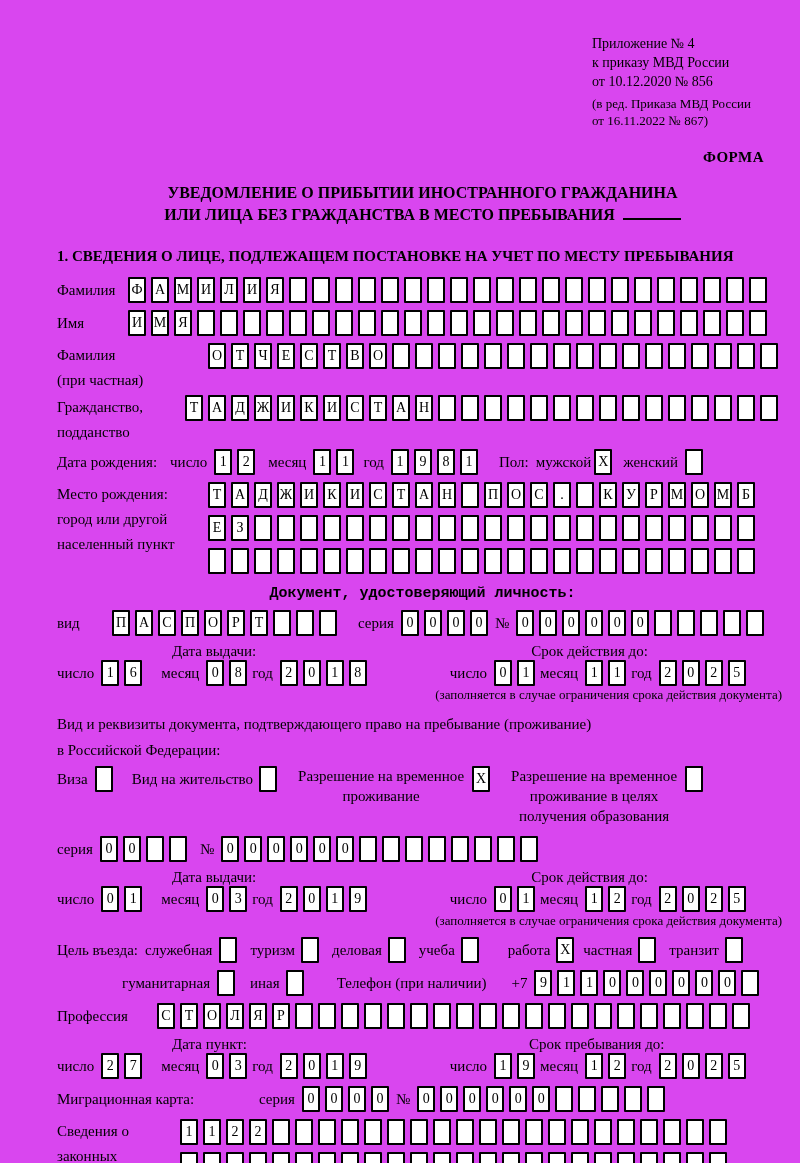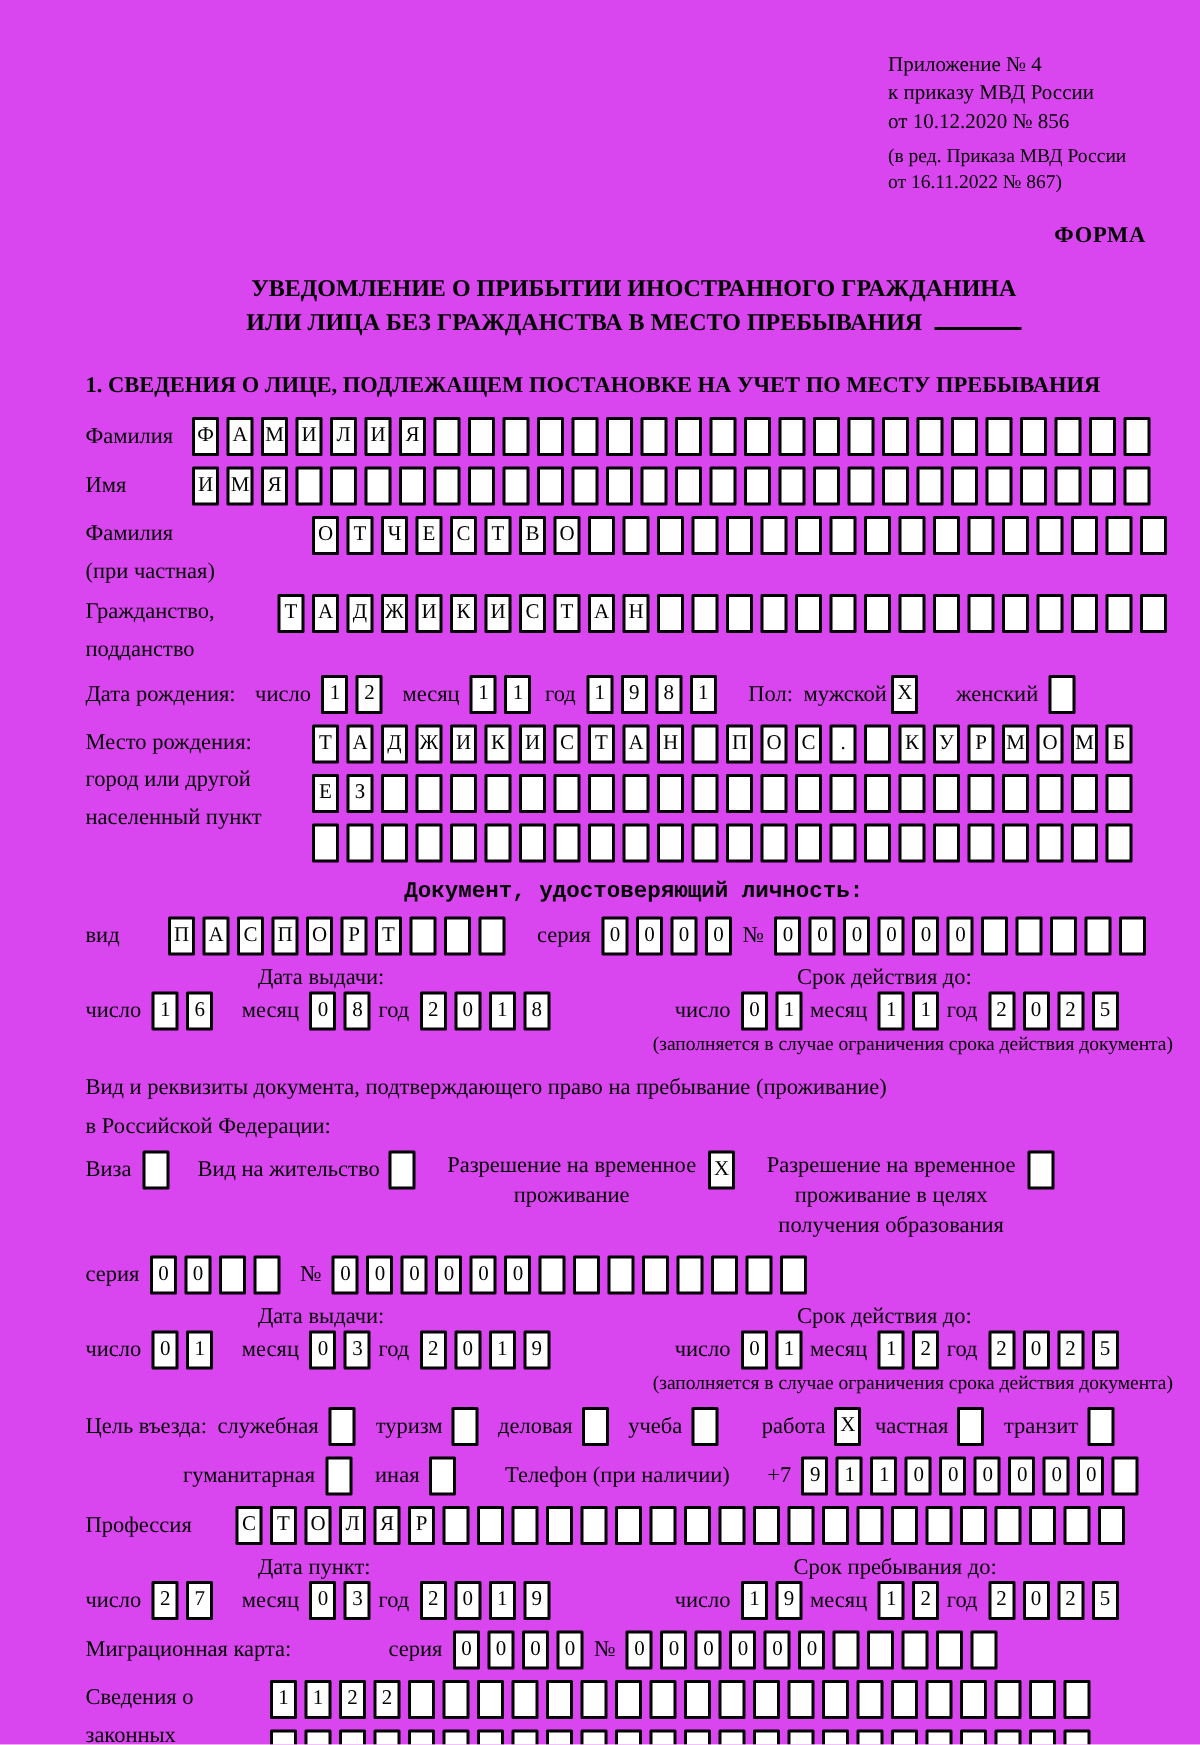--- a/index.html
+++ b/index.html
@@ -211,21 +211,21 @@
         <span class="cell">1</span>
         <span class="cell">9</span>
         <span class="cell">8</span>
         <span class="cell">1</span>
       </span>
     <span class="inline-lbl" style="margin-left:16px">Пол:</span>
     <span class="inline-lbl" style="margin-right:3px">мужской</span>
     <span class="cells">
         <span class="cell">X</span>
       </span>
-    <span class="inline-lbl" style="margin-left:20px">женский</span>
+    <span class="inline-lbl" style="margin-left:6px">женский</span>
     <span class="cells">
         <span class="cell"></span>
       </span>
   </div>
 
   <div class="row" style="margin-bottom:0">
     <span class="labelcol" style="width:151px">
       <div>Место рождения:</div>
       <div>город или другой</div>
       <div>населенный пункт</div>

